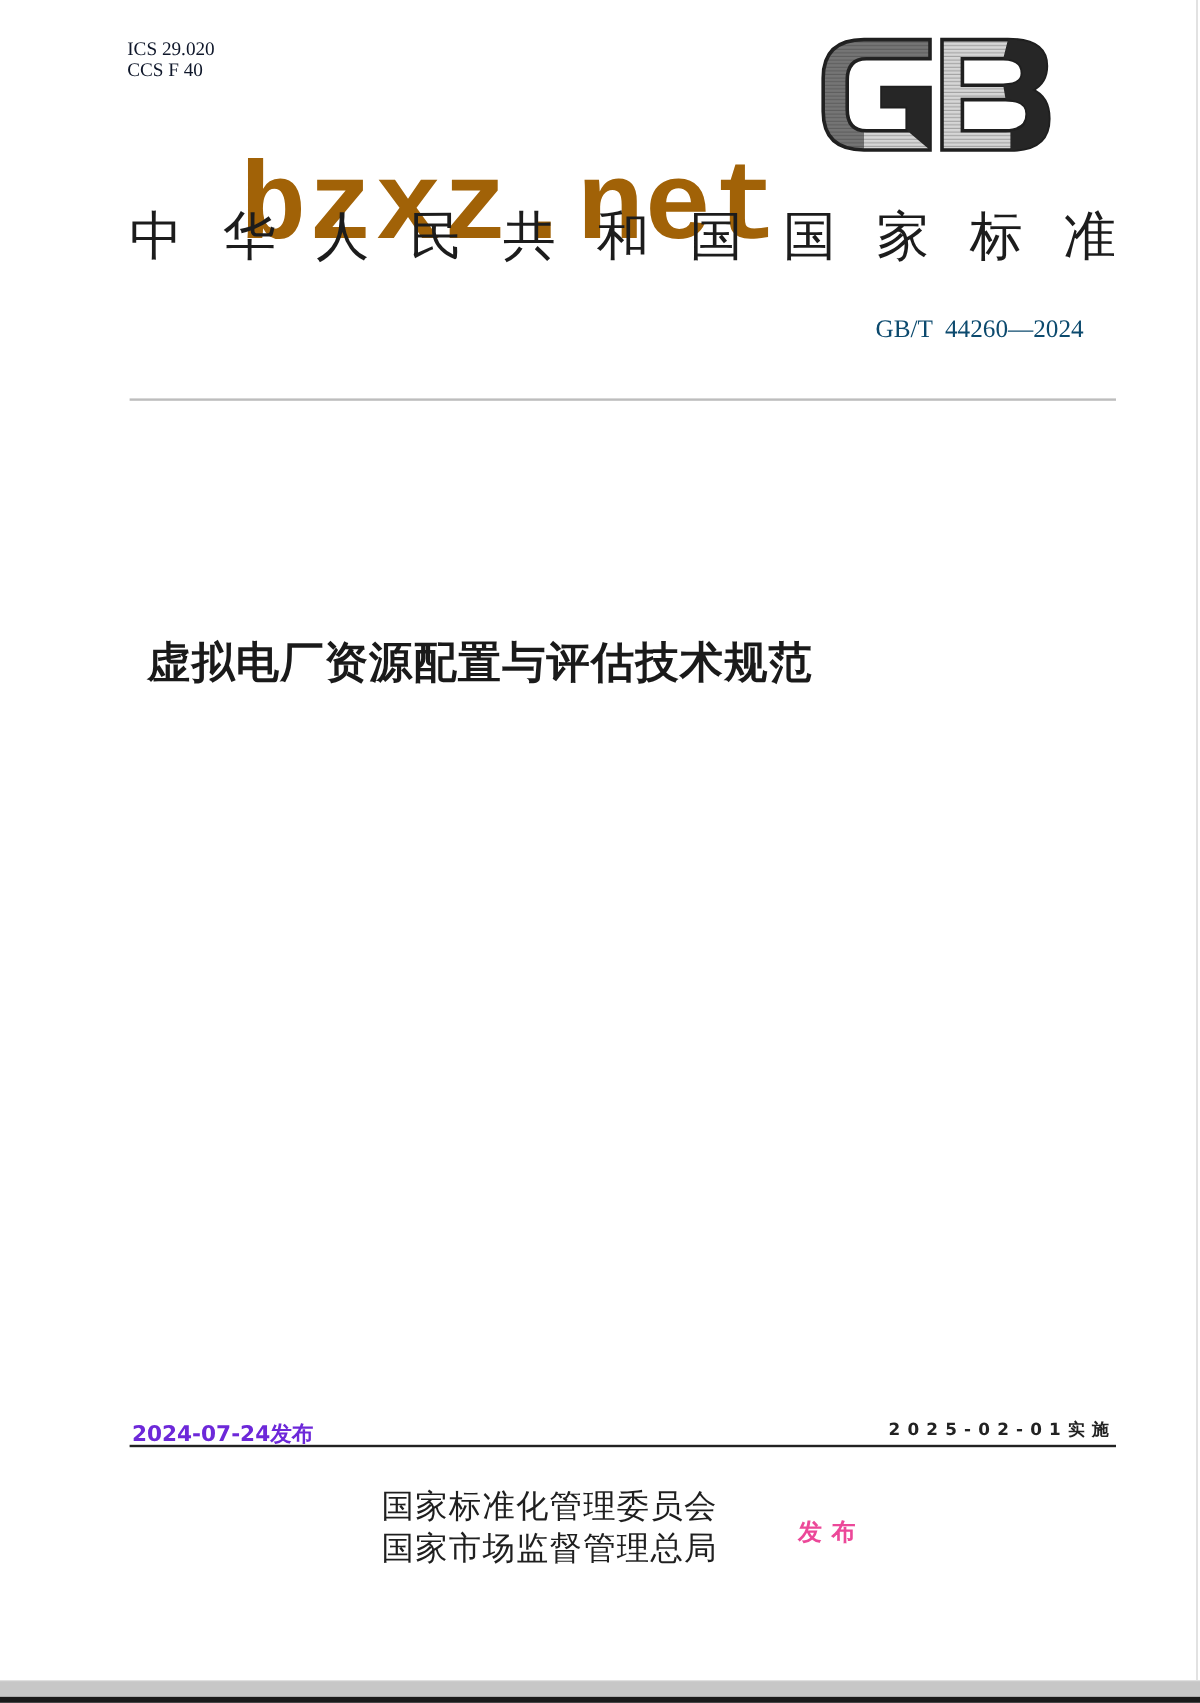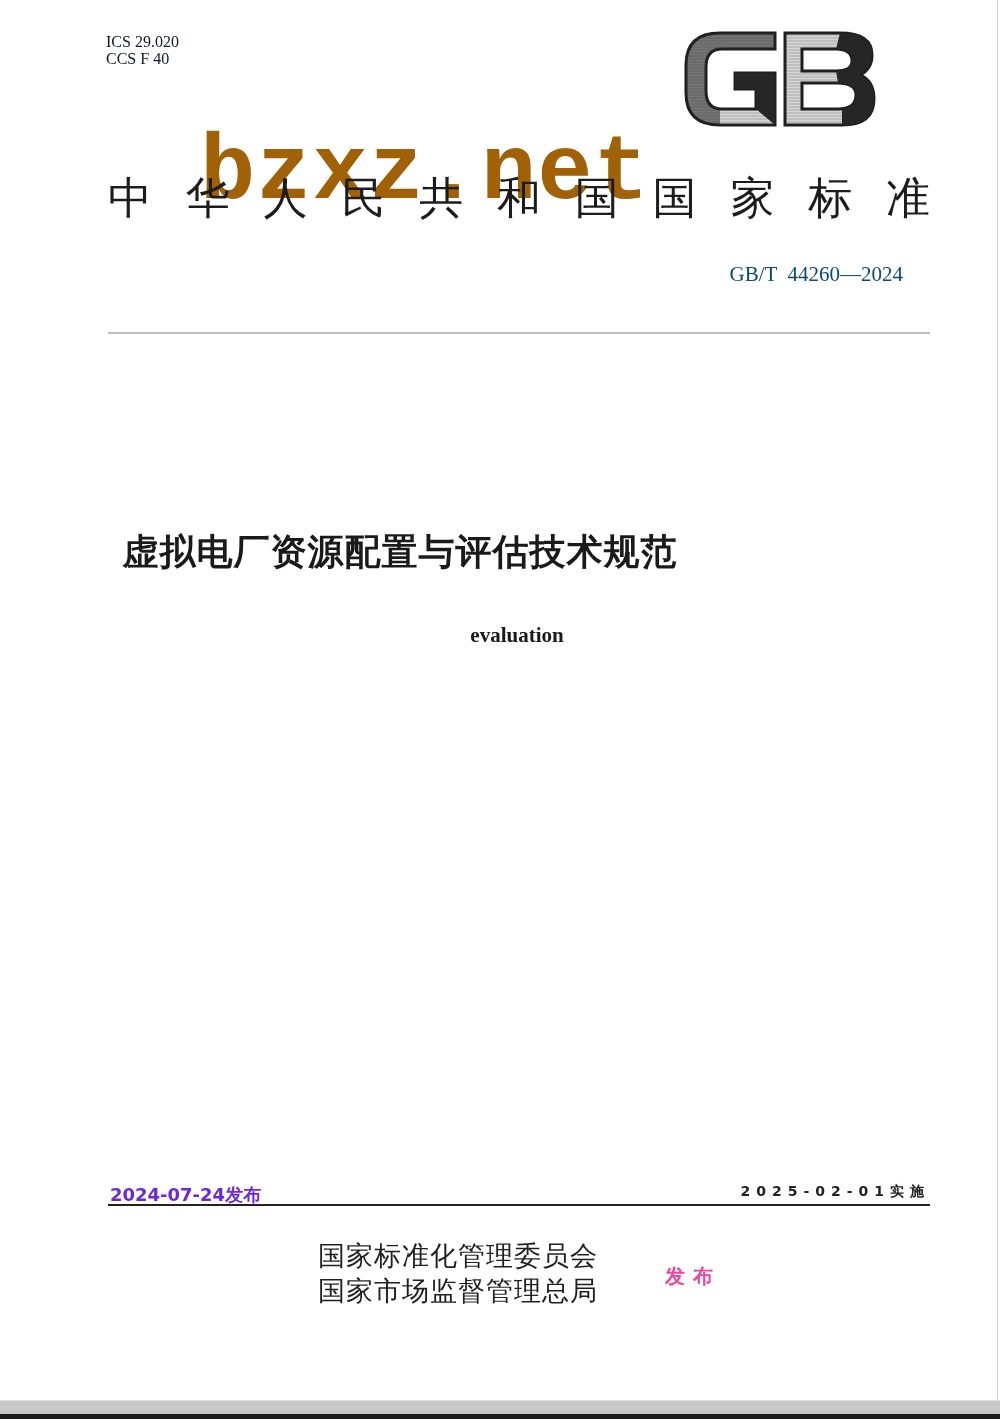--- a/index.html
+++ b/index.html
@@ -99,21 +99,20 @@
   <span>准</span>
 </div>
 
 <div class="abs std-no" style="white-space:pre;">GB/T  44260—2024</div>
 
 <div class="abs top-rule"></div>
 
 <div class="abs cn-title">虚拟电厂资源配置与评估技术规范</div>
 
 <div class="abs en-title">
-  <div>evaluation</div>
 </div>
 
 <div class="abs issue-date">2024-07-24发布</div>
 <div class="abs impl-date">2025-02-01实施</div>
 <div class="abs date-rule"></div>
 
 <div class="abs issuers">
   <div>国家标准化管理委员会</div>
   <div>国家市场监督管理总局</div>
 </div>

